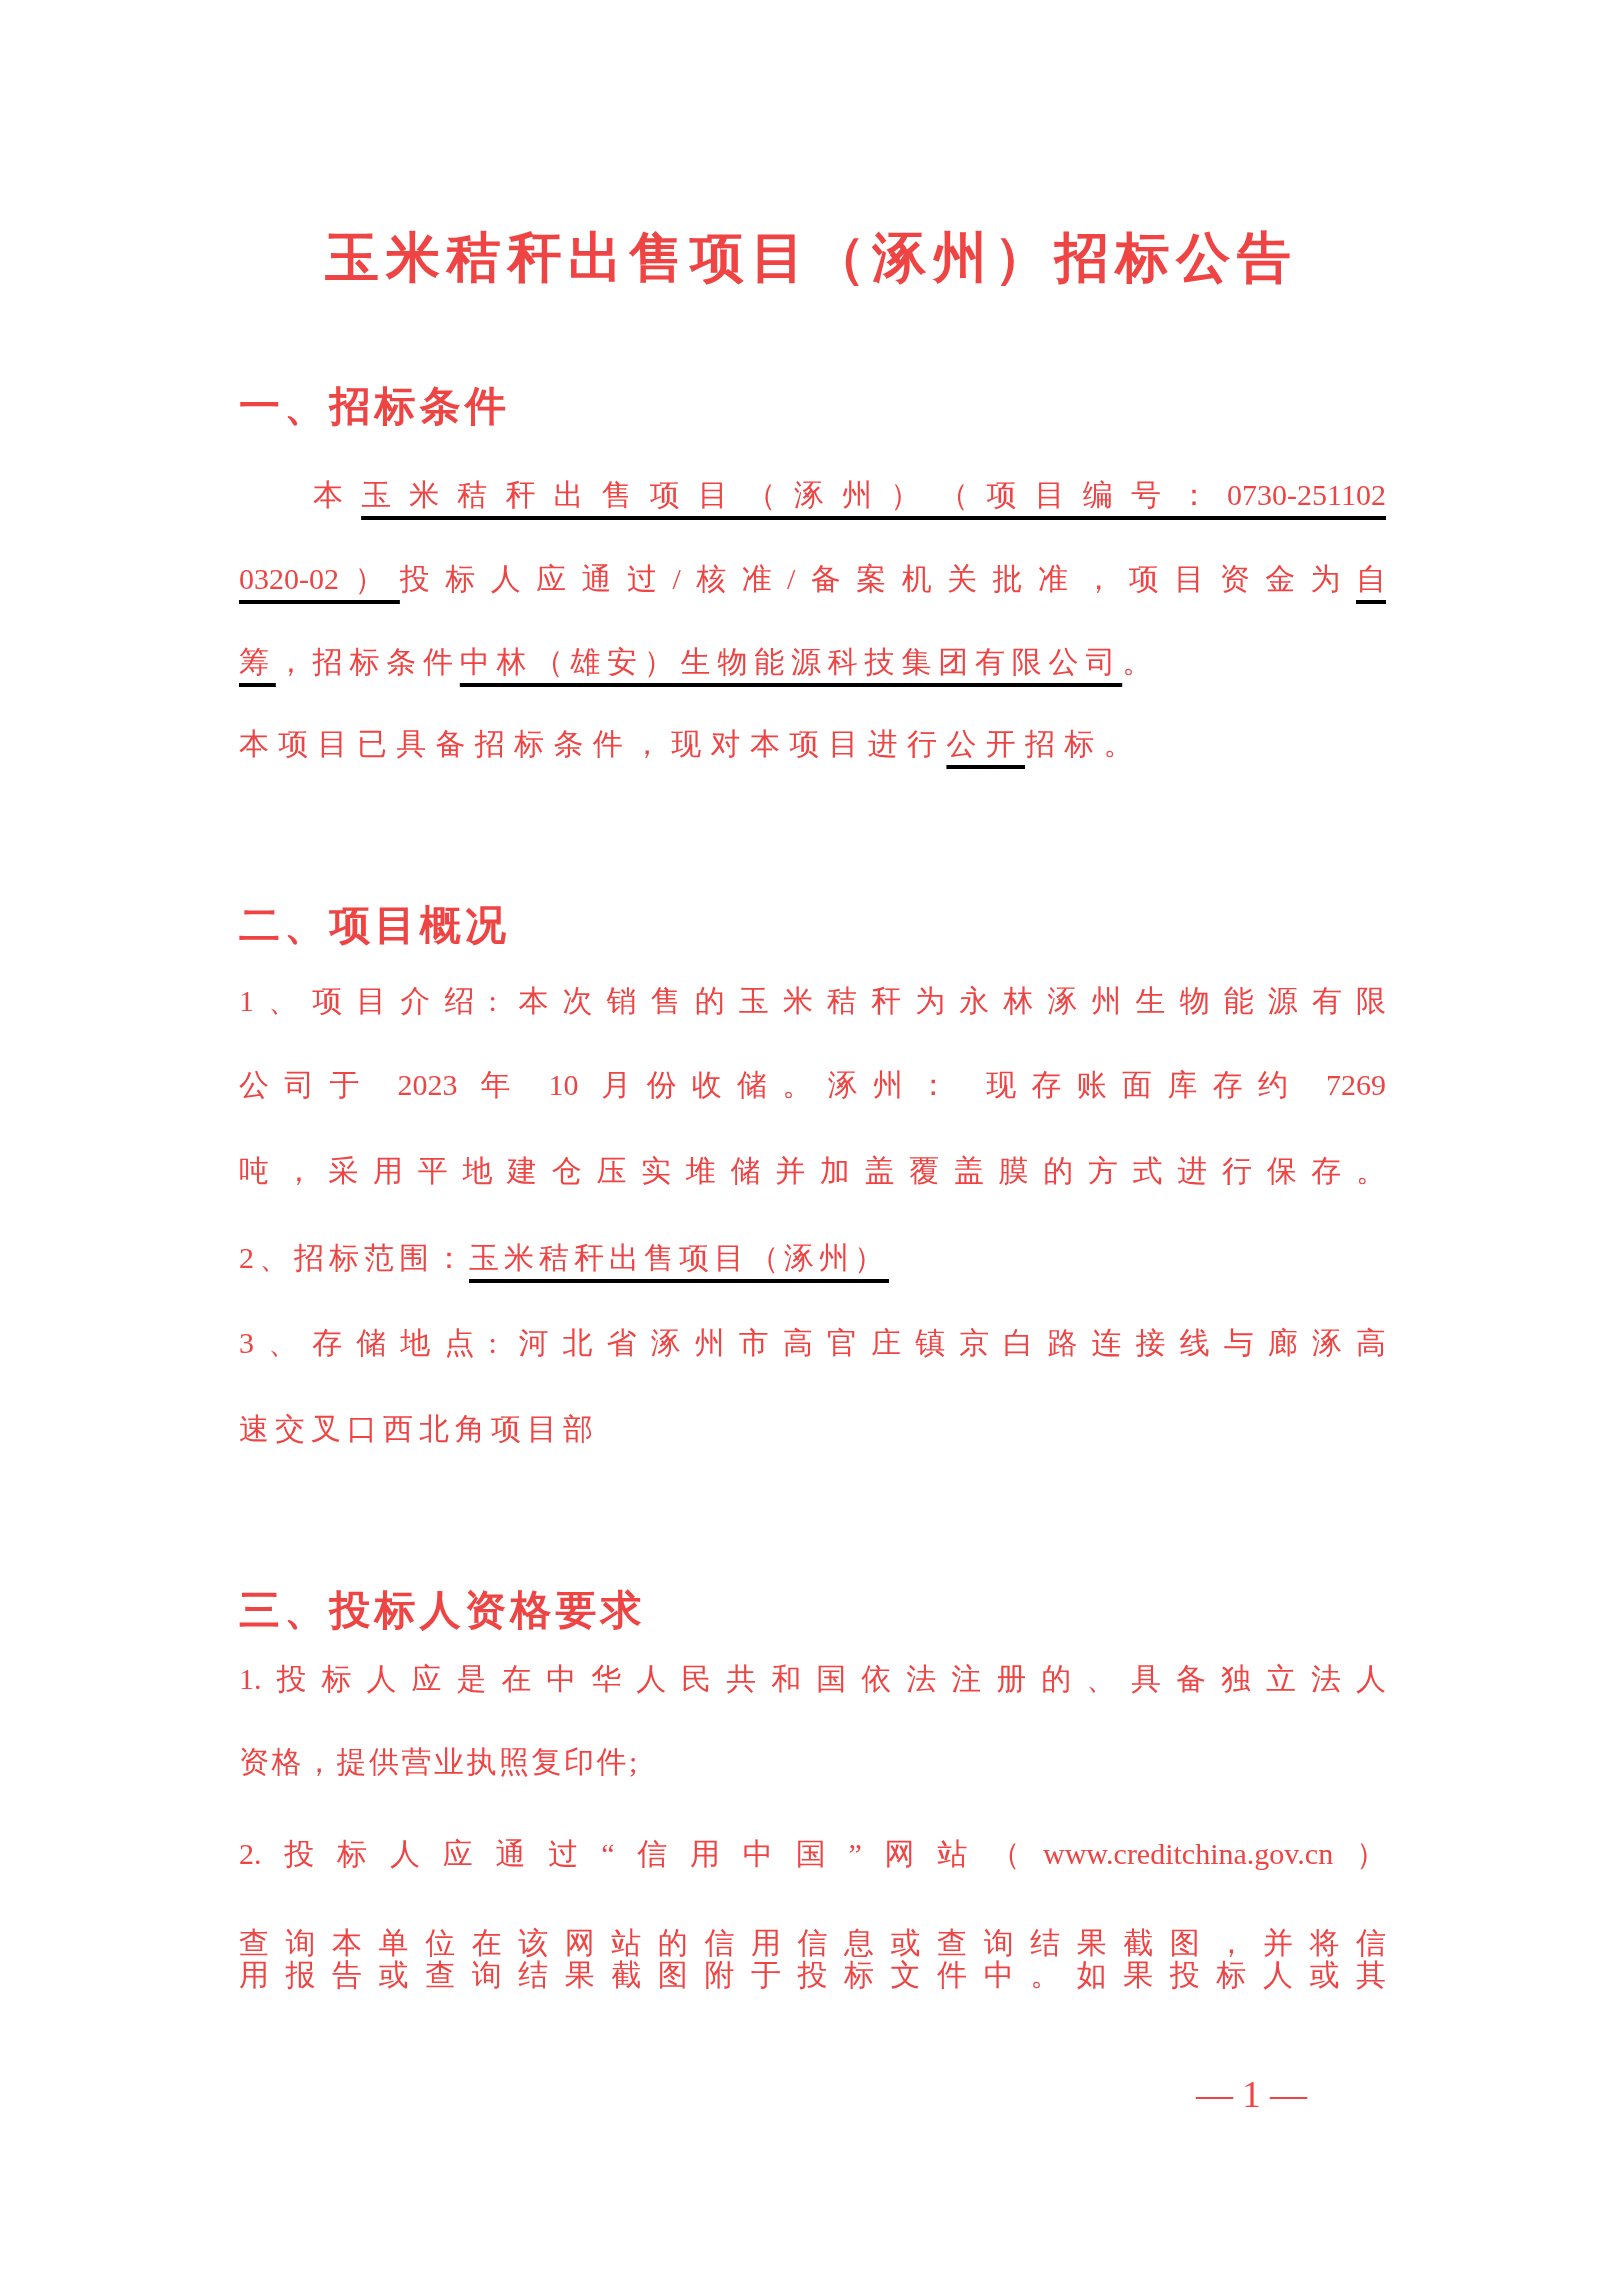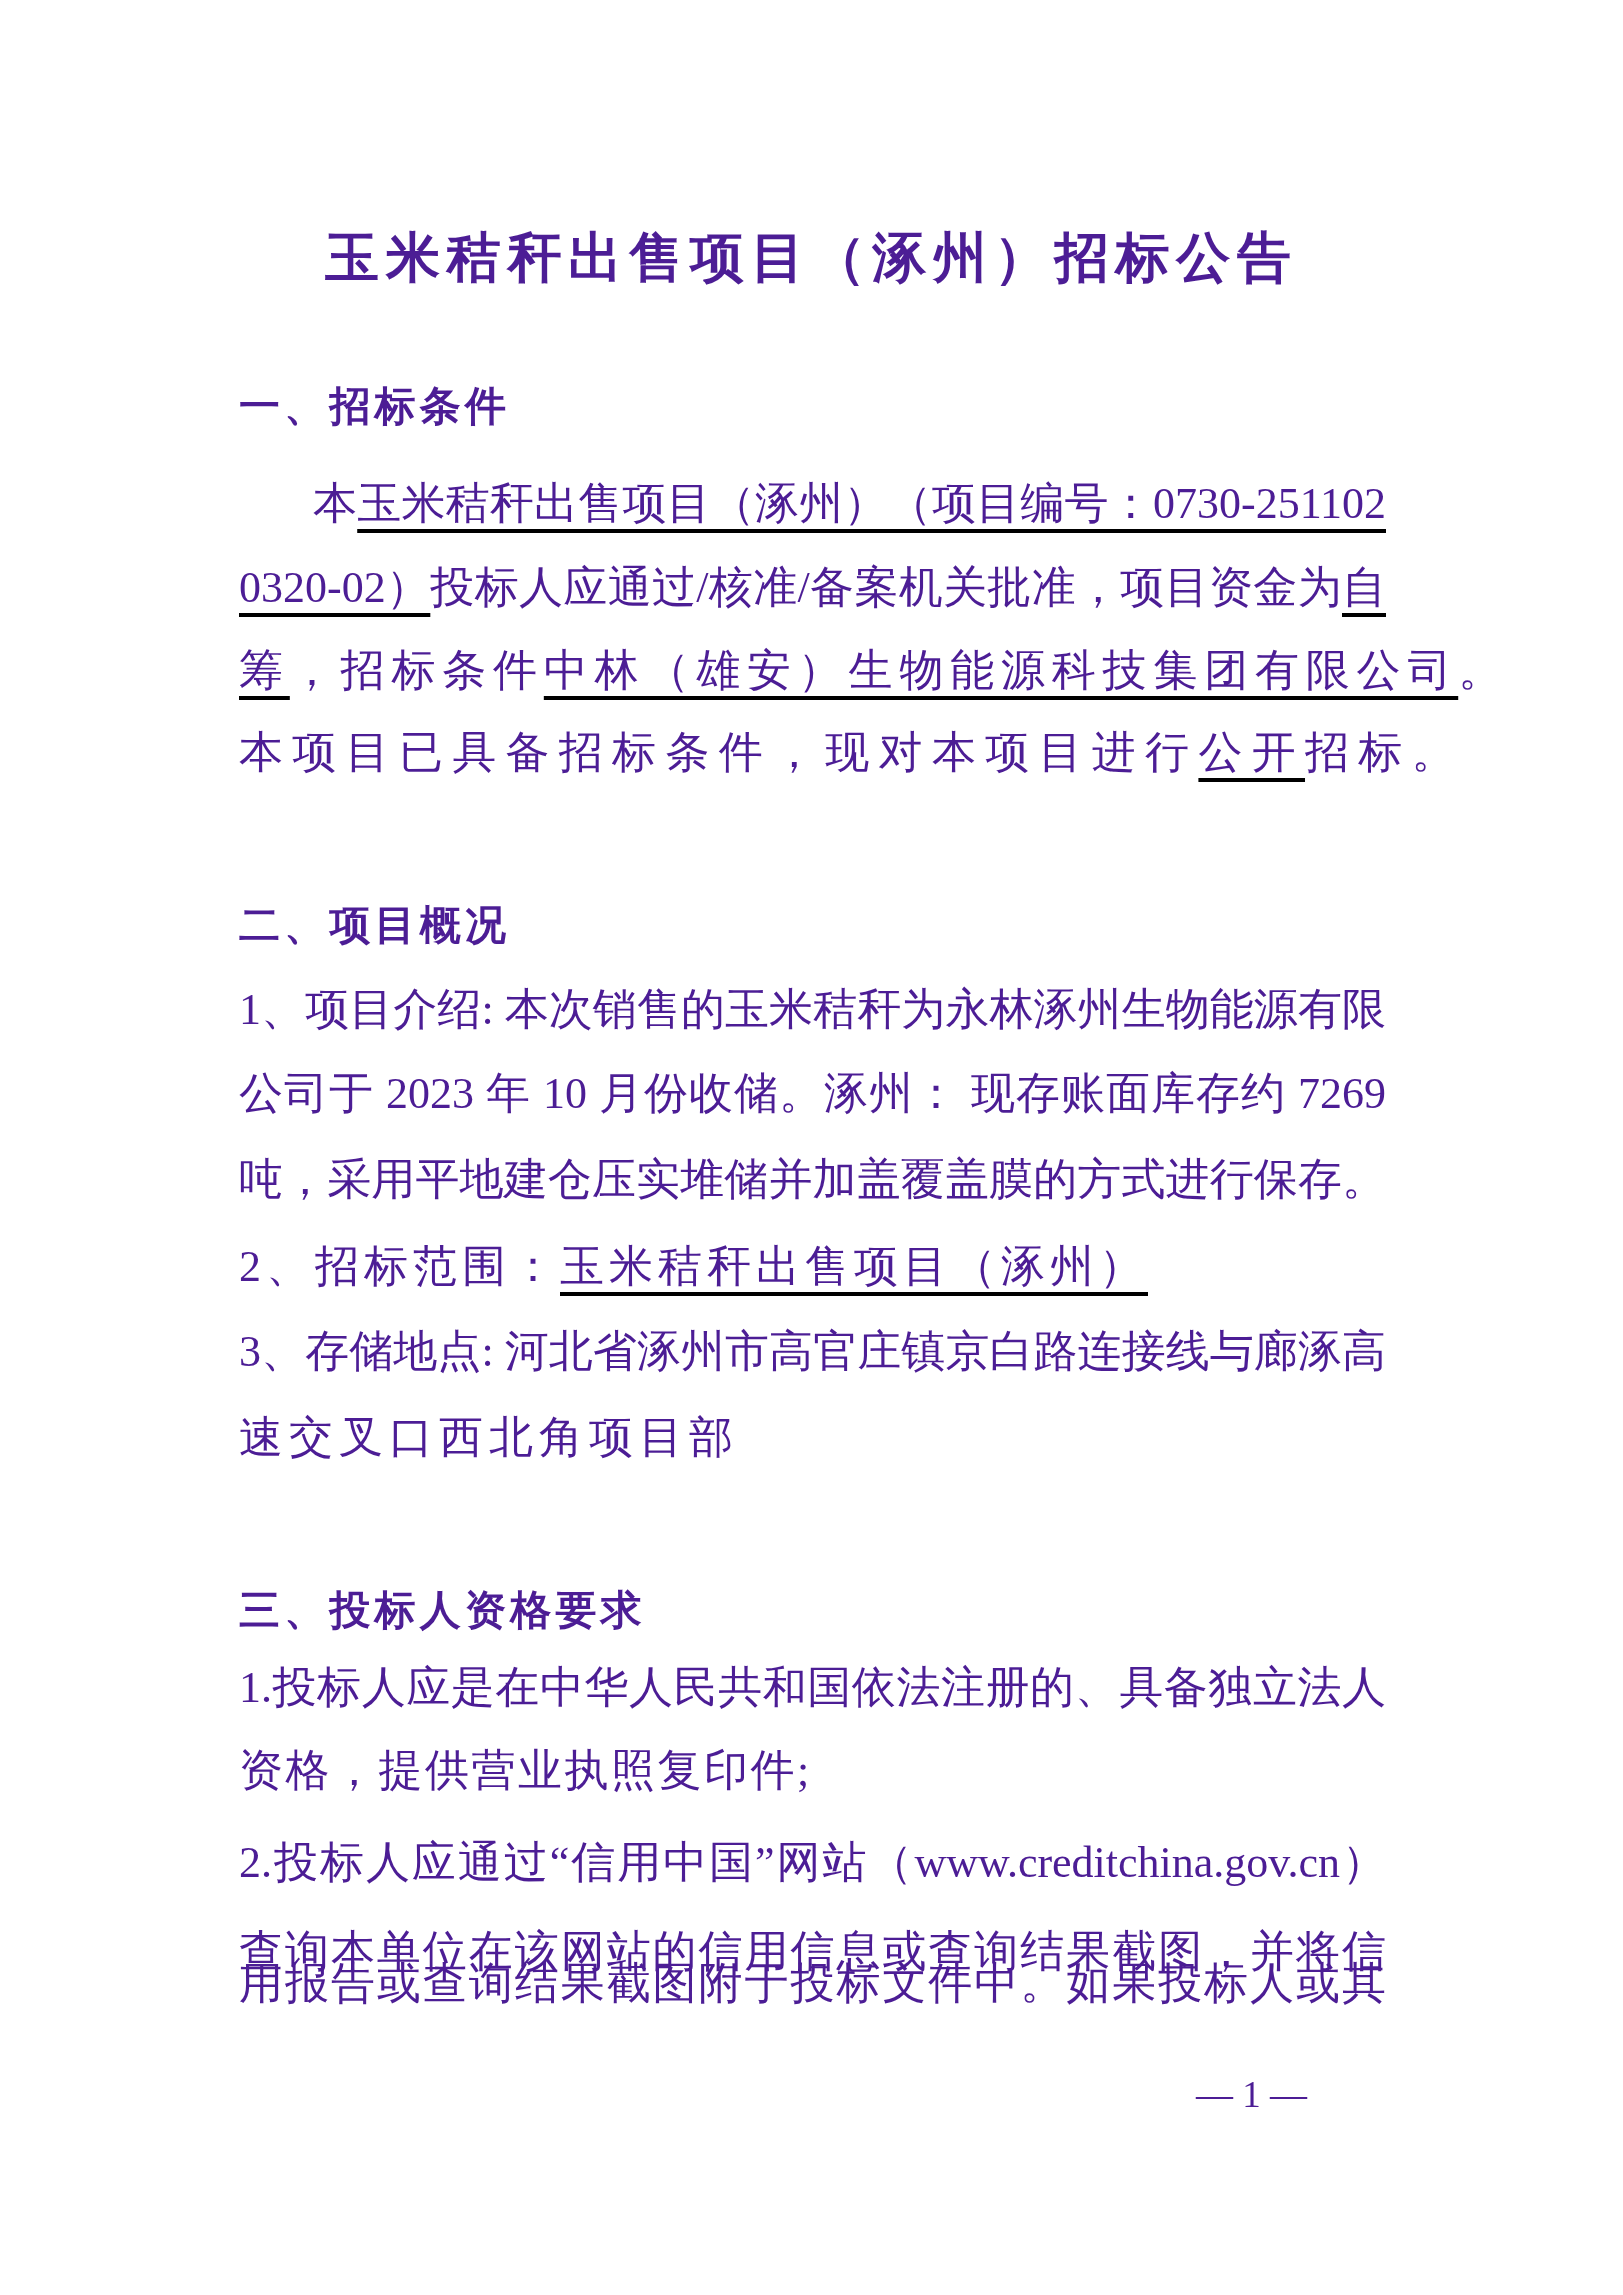--- a/index.html
+++ b/index.html
@@ -5,21 +5,21 @@
   html, body {
     margin: 0;
     padding: 0;
     background: #ffffff;
   }
   .page {
     position: relative;
     width: 1623px;
     height: 2295px;
     background: #ffffff;
-    color: #4c1d95;
+    color: #ef4444;
     font-family: "Liberation Serif", "DejaVu Serif", serif;
     overflow: hidden;
   }
   .doc-title {
     position: absolute;
     top: 222px;
     left: 0;
     width: 1623px;
     text-align: center;
     font-size: 54px;
@@ -34,21 +34,21 @@
     font-size: 41px;
     font-weight: bold;
     letter-spacing: 4.2px;
     font-family: "Liberation Sans", "DejaVu Sans", sans-serif;
     white-space: nowrap;
   }
   .line {
     position: absolute;
     left: 239px;
     width: 1147px;
-    font-size: 44px;
+    font-size: 30px;
     line-height: 1.25;
     font-family: "Liberation Serif", "DejaVu Serif", serif;
   }
   .just {
     text-align: justify;
     text-align-last: justify;
     text-justify: inter-character;
   }
   .short {
     width: auto;

